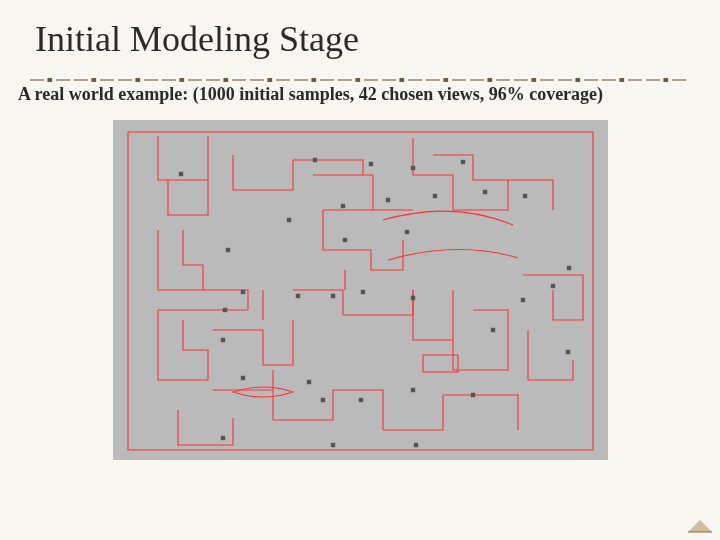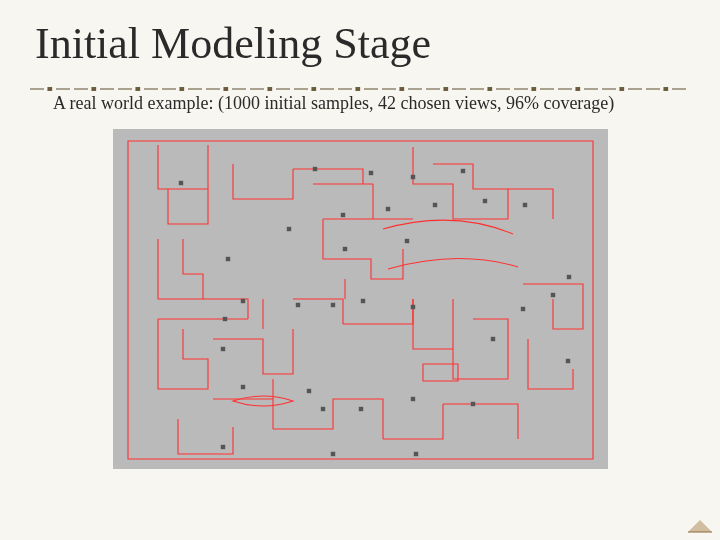--- a/index.html
+++ b/index.html
@@ -5,40 +5,41 @@
     * { margin: 0; padding: 0; box-sizing: border-box; }
     body {
       width: 720px;
       height: 540px;
       background: #f8f6f0;
       font-family: 'Times New Roman', serif;
       position: relative;
       overflow: hidden;
     }
     .title {
-      font-size: 44px;
+      font-size: 36px;
       color: #2a2a2a;
       padding: 18px 0 8px 35px;
       font-weight: normal;
     }
     .divider {
       width: 660px;
       height: 4px;
       margin-left: 30px;
       position: relative;
     }
     .divider-svg {
       width: 100%;
       height: 4px;
     }
     .subtitle {
       font-size: 18px;
       color: #2a2a2a;
-      margin-left: 53px;
+      margin-left: 18px;
       margin-top: 12px;
+      font-weight: bold;
     }
     .diagram-wrap {
       margin: 15px auto 0;
       width: 495px;
       height: 340px;
       background: #bababa;
       position: relative;
     }
     .floorplan-svg {
       width: 100%;

